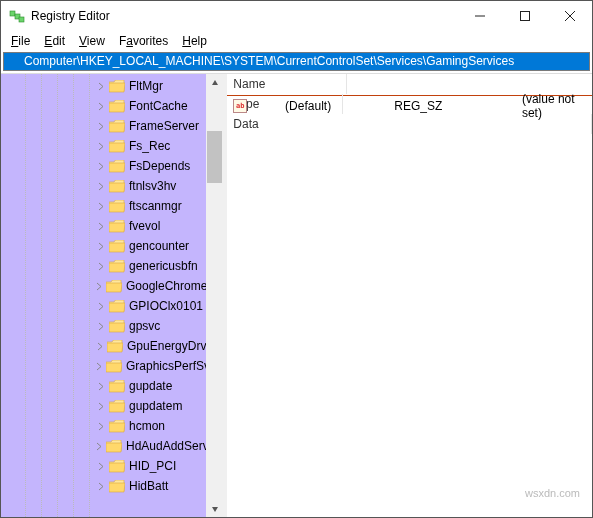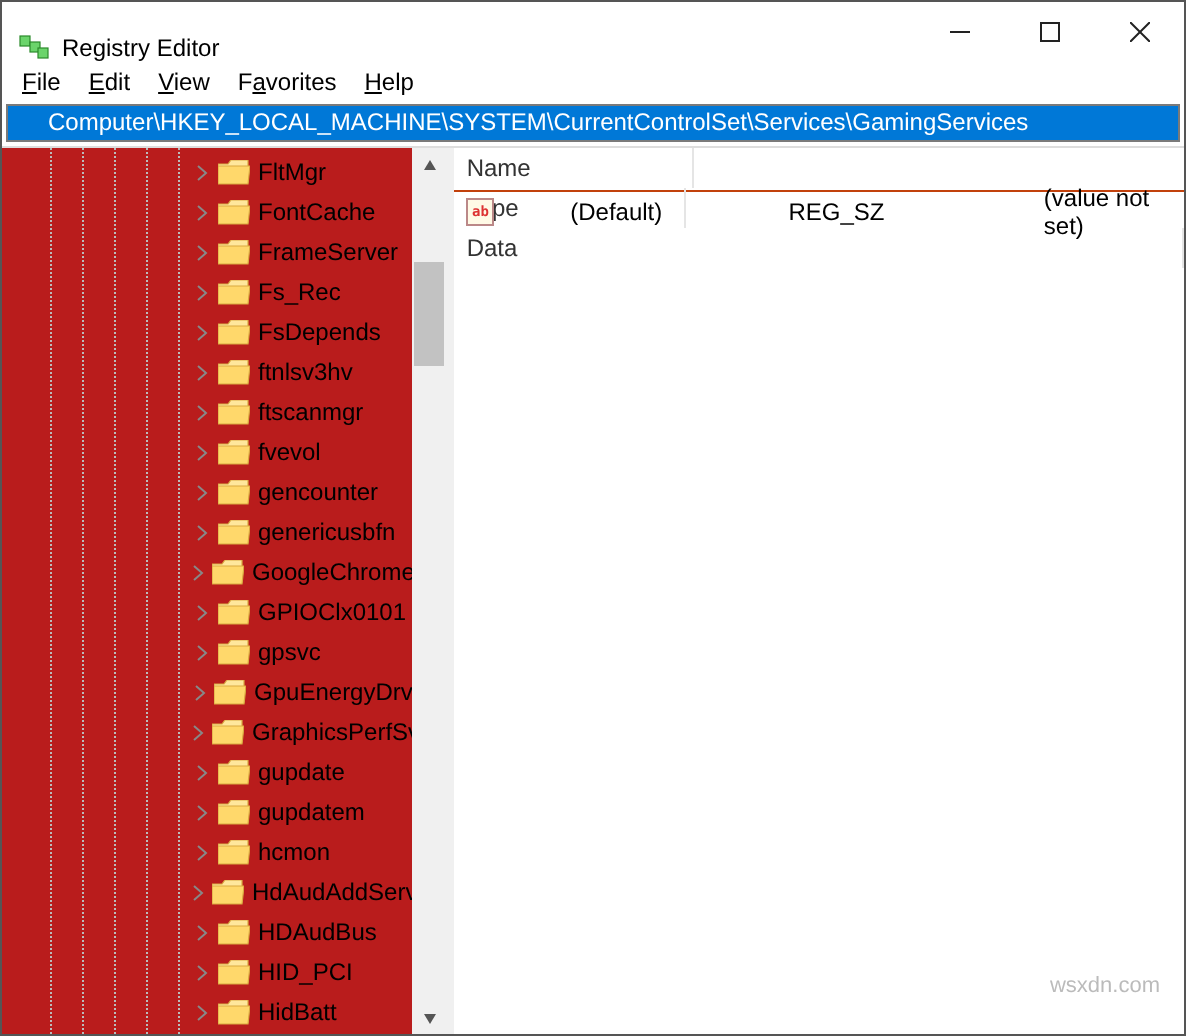--- a/index.html
+++ b/index.html
@@ -1,26 +1,26 @@
 <!DOCTYPE html>
 <html><head>
 <meta charset="utf-8">
 <style>
 * { box-sizing: border-box; margin: 0; padding: 0; font-family: "Segoe UI", Tahoma, sans-serif; font-size: 12px; }
 body { width: 593px; height: 518px; background: #fff; border: 1px solid #555; overflow: hidden; display: flex; flex-direction: column; }
-.titlebar { height: 30px; display: flex; align-items: flex-end; padding: 0 0 0 8px; }
+.titlebar { height: 30px; display: flex; align-items: center; padding: 0 0 0 8px; }
 .titlebar .icon { width: 16px; height: 16px; margin-right: 6px; }
 .titlebar .title { flex: 1; }
 .titlebar .winbtn { width: 45px; height: 30px; display: flex; align-items: center; justify-content: center; color: #222; }
 .menubar { height: 20px; display: flex; align-items: center; padding: 0 4px; gap: 2px; }
 .menubar .menuitem { padding: 2px 6px; }
 .menubar .menuitem u { text-decoration: underline; }
 .addressbar { border: 1px solid #7a7a7a; margin: 1px 2px 2px 2px; height: 19px; background: #0078d7; color: #fff; padding: 1px 20px; line-height: 15px; overflow: hidden; white-space: nowrap; }
 .content { flex: 1; display: flex; border-top: 1px solid #ddd; min-height: 0; }
-.treepane { width: 228px; position: relative; background: #b91c1c; overflow: hidden; }
+.treepane { width: 228px; position: relative; background: #c4b5fd; overflow: hidden; }
 .treecontent { position: absolute; top: 0; left: 0; right: 17px; bottom: 0; overflow: hidden; padding-top: 2px; }
 .splitter { width: 4px; background: #f0f0f0; cursor: ew-resize; }
 .listpane { flex: 1; display: flex; flex-direction: column; background: #fff; }
 .listheader { height: 22px; display: flex; border-bottom: 1px solid #c2410c; flex-direction: column; }
 .listheader .col { padding: 3px 6px; border-right: 1px solid #e5e5e5; color: #333; }
 .listrow { height: 20px; display: flex; align-items: center; gap: 28px; }
 .listrow .ricon { width: 16px; height: 14px; margin: 0 4px 0 6px; border: 1px solid #b88; background: #fffae6; display: flex; align-items: center; justify-content: center; font-size: 7px; color: #d33; font-weight: bold; font-family: monospace; line-height:7px;}
 .listrow .rcell { padding: 0 6px; }
 .treerow { height: 20px; display: flex; align-items: center; white-space: nowrap; }
 .treerow .tlines { position: relative; height: 20px; flex-shrink: 0; }
@@ -377,35 +377,20 @@
               <svg width="9" height="9">
                 <polyline points="2,1 6,4.5 2,8" fill="none" stroke="#888" stroke-width="1"></polyline>
               </svg>
             </span>
             <span class="folder">
               <svg width="16" height="13" viewBox="0 0 16 13">
                 <path d="M0 2 L5 2 L6.5 0 L15 0 L15 11 L0 11 Z" fill="#ffe79c" stroke="#d9a940" stroke-width="0.6"></path>
                 <path d="M0 3 L16 3 L15 12 L0 12 Z" fill="#ffd86b" stroke="#d9a940" stroke-width="0.6"></path>
               </svg>
             </span>
-            <span class="label">HDAudBus</span>
-          </div>
-          <div class="treerow">
-            <span class="tlines" style="width:94px"></span>
-            <span class="expander">
-              <svg width="9" height="9">
-                <polyline points="2,1 6,4.5 2,8" fill="none" stroke="#888" stroke-width="1"></polyline>
-              </svg>
-            </span>
-            <span class="folder">
-              <svg width="16" height="13" viewBox="0 0 16 13">
-                <path d="M0 2 L5 2 L6.5 0 L15 0 L15 11 L0 11 Z" fill="#ffe79c" stroke="#d9a940" stroke-width="0.6"></path>
-                <path d="M0 3 L16 3 L15 12 L0 12 Z" fill="#ffd86b" stroke="#d9a940" stroke-width="0.6"></path>
-              </svg>
-            </span>
             <span class="label">HID_PCI</span>
           </div>
           <div class="treerow">
             <span class="tlines" style="width:94px"></span>
             <span class="expander">
               <svg width="9" height="9">
                 <polyline points="2,1 6,4.5 2,8" fill="none" stroke="#888" stroke-width="1"></polyline>
               </svg>
             </span>
             <span class="folder">

